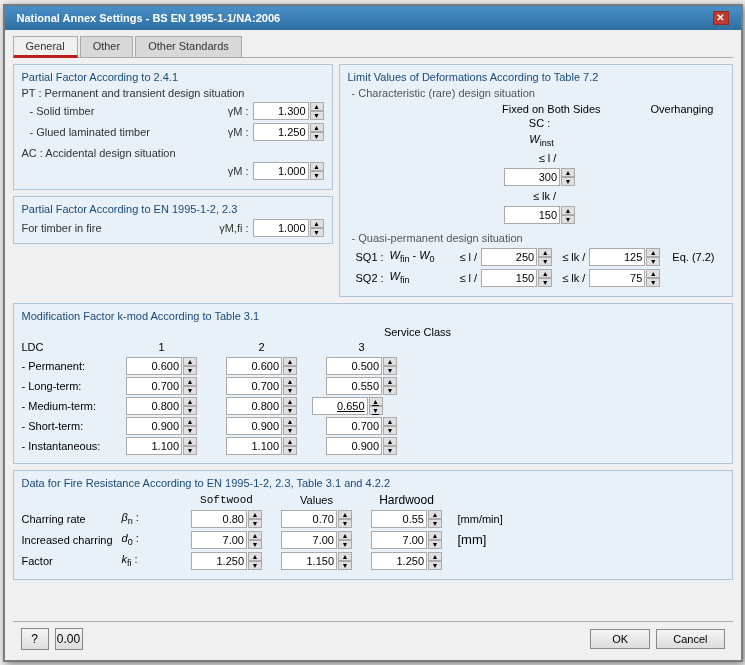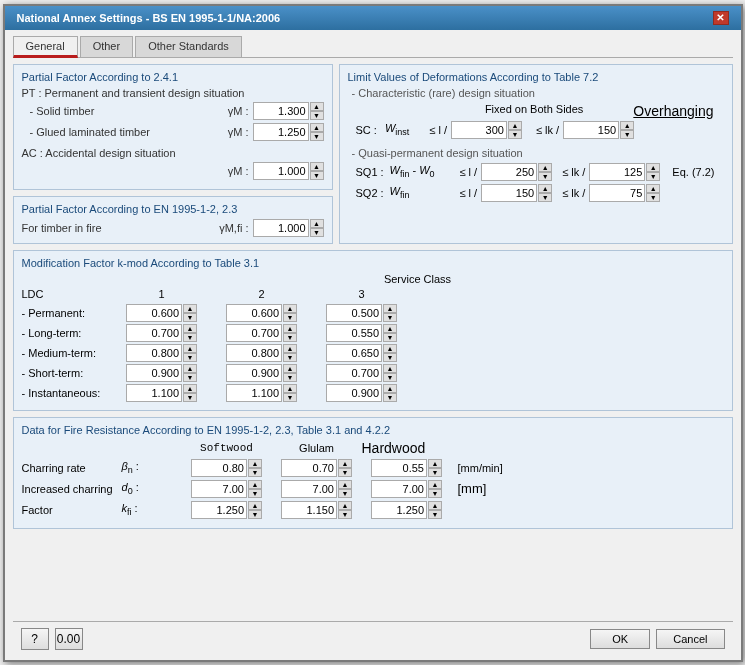--- a/index.html
+++ b/index.html
@@ -199,20 +199,21 @@
       justify-content: center;
       font-size: 12px;
     }
     sub, sup { font-size: 9px; }
     .sc-row {
       display: flex;
       align-items: center;
       gap: 4px;
       margin-bottom: 3px;
       margin-left: 8px;
+      flex-direction: column;
     }
     .quasi-row {
       display: flex;
       align-items: center;
       gap: 4px;
       margin-bottom: 3px;
       margin-left: 8px;
     }
     .fire-row {
       display: flex;
@@ -307,21 +308,21 @@
           </div>
         </div>
 
         <div class="section-box right-panel">
           <div class="section-title">Limit Values of Deformations According to Table 7.2</div>
 
           <div class="subsection-label" style="margin-bottom:4px;">- Characteristic (rare) design situation</div>
 
           <div style="display:flex; justify-content:flex-end; margin-bottom:2px; margin-right:10px; gap:50px;">
             <span style="font-size:11px;">Fixed on Both Sides</span>
-            <span style="font-size:14px;text-decoration:underline;">Overhanging</span>
+            <span style="font-size:11px;">Overhanging</span>
           </div>
 
           <div class="sc-row">
             <span style="font-size:11px;">SC :</span>
             <span style="font-size:11px; margin-left:4px;"><span style="font-style:italic;">W</span><sub>inst</sub></span>
             <span style="font-size:11px; margin-left:16px;">≤ l /</span>
             <div class="spin-wrapper">
               <input class="spin-input" type="text" value="300" style="">
               <div class="spin-buttons">
                 <button class="spin-btn">▲</button>
@@ -463,21 +464,21 @@
                       <button class="spin-btn">▼</button>
                     </div>
                   </div>
                 <div style="width:100px; display:flex; justify-content:center;">
                     <input class="spin-input" type="text" value="0.800" style="">
                     <div class="spin-buttons">
                       <button class="spin-btn">▲</button>
                       <button class="spin-btn">▼</button>
                     </div>
                   </div>
-                <div style="width:100px; display:flex; justify-content:center;">
+                <div style="width:100px; display:flex; text-decoration:underline;">
                     <input class="spin-input" type="text" value="0.650" style="">
                     <div class="spin-buttons">
                       <button class="spin-btn">▲</button>
                       <button class="spin-btn">▼</button>
                     </div>
                   </div>
               </div>
 
               <div style="display:flex; align-items:center; margin-bottom:2px;">
                 <div style="width:90px; font-size:11px;">- Short-term:</div>
@@ -531,22 +532,22 @@
             </div>
           </div>
         </div>
       </div>
 
       <div class="section-box">
         <div class="section-title">Data for Fire Resistance According to EN 1995-1-2, 2.3, Table 3.1 and 4.2.2</div>
 
         <div style="display:flex; align-items:center; margin-bottom:3px; margin-left:160px;">
           <div style="width:90px; text-align:center; font-size:11px;font-family:Liberation Mono, monospace;">Softwood</div>
-          <div style="width:90px; text-align:center; font-size:11px;">Glulam</div>
-          <div style="width:90px; font-size:14px;">Hardwood</div>
+          <div style="width:90px; text-align:center; font-size:11px;">Values</div>
+          <div style="width:90px; text-align:center; font-size:12px;">Hardwood</div>
         </div>
 
         <div style="display:flex; align-items:center; margin-bottom:3px;">
           <div style="width:100px; font-size:11px;">Charring rate</div>
           <div style="width:60px; font-size:11px;"><span style="font-style:italic;">β</span><sub>n</sub> :</div>
           <div style="width:90px; display:flex; justify-content:center;">
               <input class="spin-input" type="text" value="0.80" style="">
               <div class="spin-buttons">
                 <button class="spin-btn">▲</button>
                 <button class="spin-btn">▼</button>

